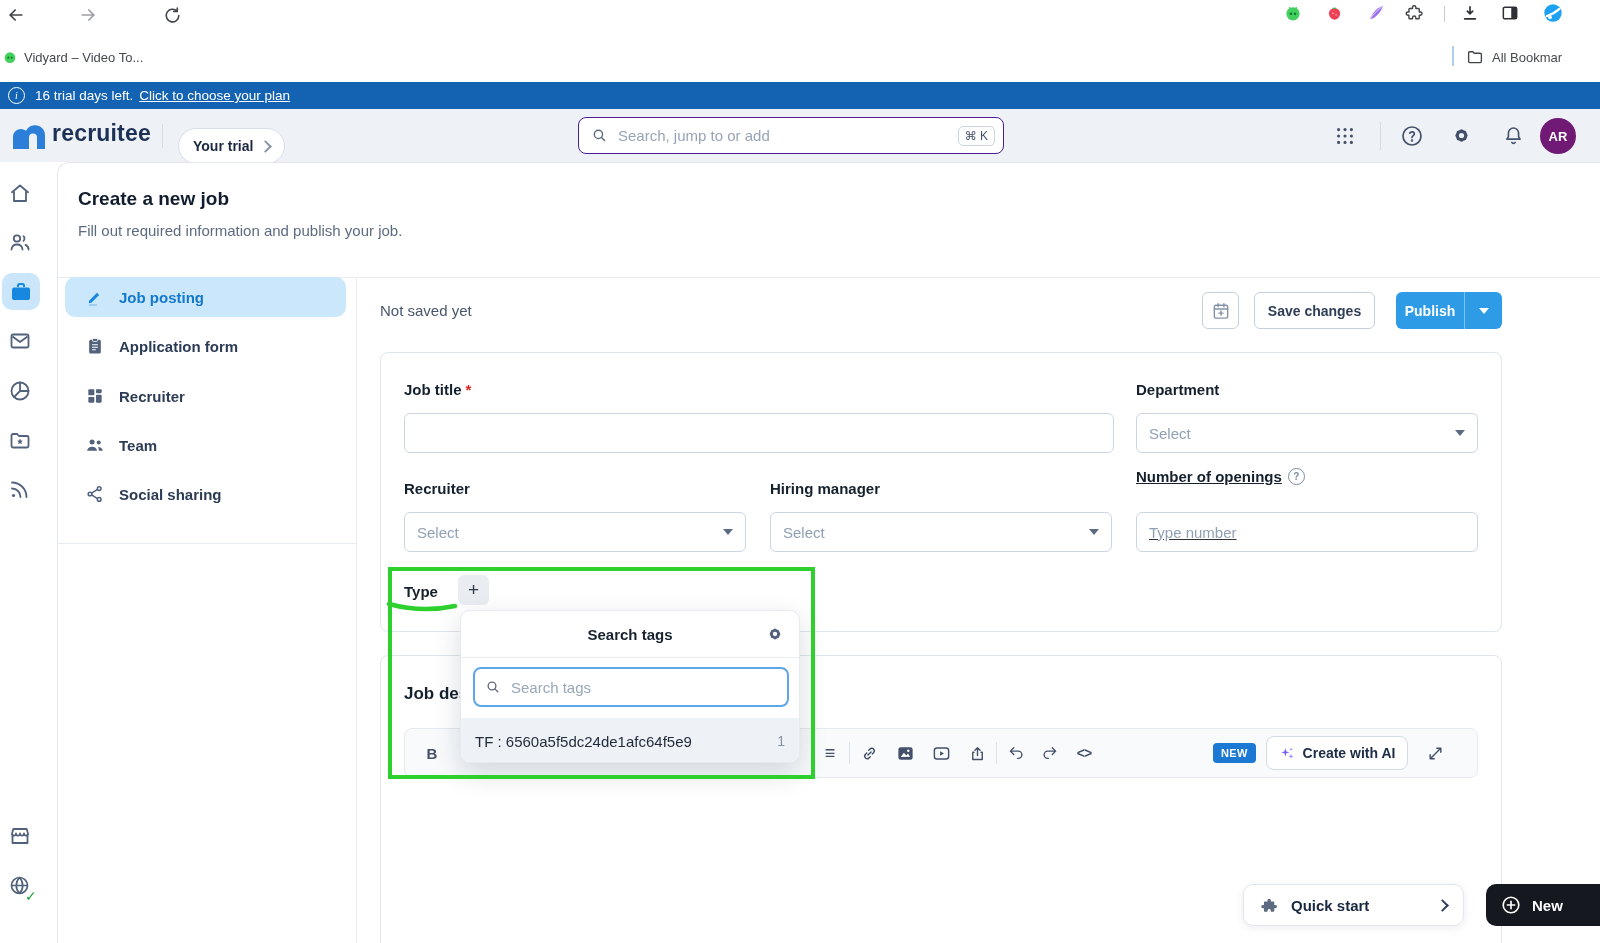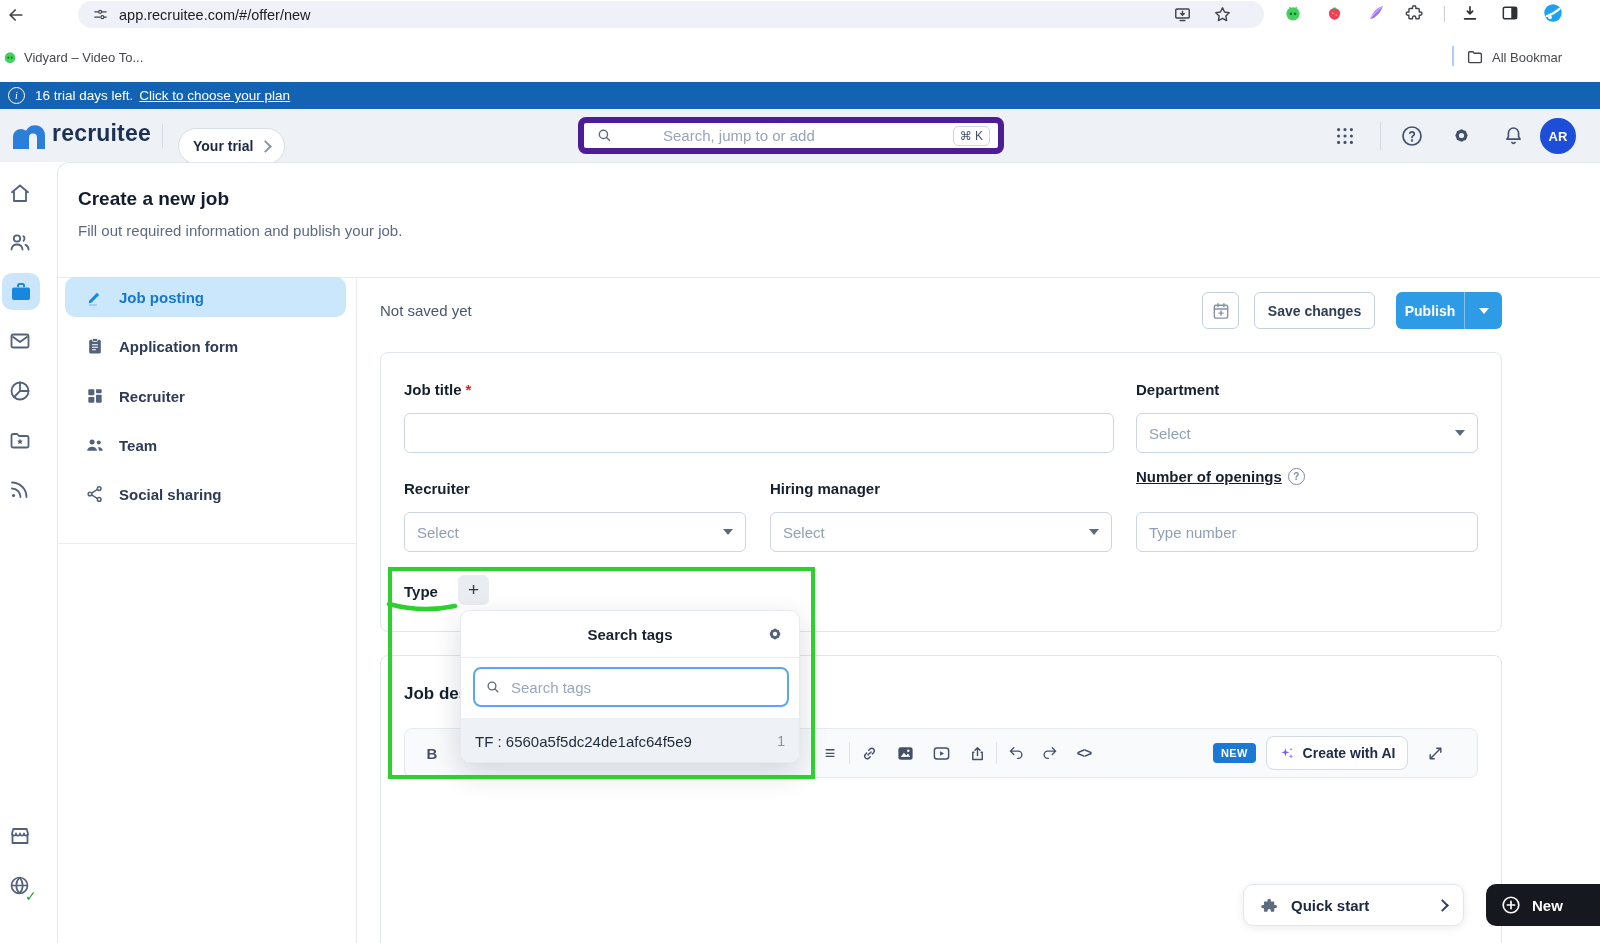--- a/index.html
+++ b/index.html
@@ -14,45 +14,45 @@
   .bm-label{font-size:13px;color:#45494e;}
   
   .banner{left:0;top:82px;width:1600px;height:27px;background:#1463b2;display:flex;align-items:center;color:#fff;font-size:13.5px;}
   .banner a{color:#fff;text-decoration:underline;margin-left:6px;}
   .info-circle{width:15px;height:15px;border:1.4px solid #fff;border-radius:50%;font-size:10px;display:inline-flex;align-items:center;justify-content:center;margin:0 10px 0 8px;font-style:italic;font-family:"Liberation Serif",serif;}
   
   .apphead{left:0;top:109px;width:1600px;height:53px;background:#eef2f7;}
   .brand{font-size:23px;font-weight:600;color:#1d3154;letter-spacing:.2px;}
   .pill-btn{height:36px;background:#fff;border:1px solid #d7dee7;border-radius:18px;display:inline-flex;align-items:center;padding:0 14px;font-size:14px;font-weight:600;color:#1c2940;gap:8px;cursor:pointer;}
   .chev{width:7px;height:7px;border-right:2px solid #8a97a9;border-top:2px solid #8a97a9;transform:rotate(45deg);display:inline-block;}
-  .searchbar{left:578px;top:117px;width:426px;height:37px;background:#fff;border:6px solid #4c1d95;border-radius:8px;display:flex;align-items:center;padding:0 8px 0 12px;box-sizing:border-box;gap:40px;}
+  .searchbar{left:578px;top:117px;width:426px;height:37px;background:#fff;border:1px solid #4c1d95;border-radius:8px;display:flex;align-items:center;padding:0 8px 0 12px;box-sizing:border-box;}
   .searchbar input{border:0;outline:0;flex:1;font-size:15px;color:#333;margin-left:8px;font-family:inherit;background:transparent;}
   .searchbar input::placeholder{color:#98a4b5;}
   .kbd{border:1px solid #ccd6e0;border-radius:5px;font-size:12px;color:#44506a;padding:2px 6px;background:#fff;}
-  .avatar{width:36px;height:36px;border-radius:50%;background:#1d4ed8;color:#fff;font-size:13px;font-weight:700;display:flex;align-items:center;justify-content:center;}
+  .avatar{width:36px;height:36px;border-radius:50%;background:#701a75;color:#fff;font-size:13px;font-weight:700;display:flex;align-items:center;justify-content:center;}
   
   .rail-active{left:2px;top:273px;width:38px;height:37px;background:#cbe6fb;border-radius:10px;}
   
   .frame{left:57px;top:162px;right:0;bottom:0;border-top:1px solid #e3e8ee;border-left:1px solid #e3e8ee;border-top-left-radius:12px;background:#fff;}
   .h-div{height:1px;background:#e8ecf1;}
   .v-div{width:1px;background:#e8ecf1;}
   .pg-title{font-size:19px;font-weight:700;color:#111c2e;}
   .pg-sub{font-size:15px;color:#5d6b80;}
   
   .navitem{left:65px;width:281px;height:40px;border-radius:10px;display:flex;align-items:center;gap:14px;padding-left:20px;box-sizing:border-box;font-size:15px;font-weight:600;color:#2d3c55;cursor:pointer;}
   .navitem.active{background:#cbe7fb;color:#1579cb;}
   
   .status{font-size:15px;color:#49566d;}
   .btn{border-radius:6px;box-sizing:border-box;display:flex;align-items:center;justify-content:center;cursor:pointer;}
   .btn-outline{background:#fff;border:1px solid #c6d0dc;font-size:14px;font-weight:600;color:#2f3e57;}
   .btn-blue{background:#2e9be6;color:#fff;font-size:14px;font-weight:700;}
   .card{background:#fff;border:1px solid #e0e6ed;border-radius:8px;box-sizing:border-box;}
   .flabel{font-size:15px;font-weight:700;color:#15202e;}
   .req{color:#e02424;margin-left:4px;}
-  .tinput{border:1px solid #ccd6e1;border-radius:6px;background:#fff;box-sizing:border-box;font-size:15px;color:#333;padding:0 12px;font-family:inherit;outline:none;}
+  .tinput{border:1px solid #ccd6e1;border-radius:6px;background:#fff;box-sizing:border-box;font-size:15px;color:#333;padding:0 12px;font-family:inherit;outline:none;text-decoration:underline;}
   .tinput::placeholder{color:#90a0b4;}
   .fselect{border:1px solid #ccd6e1;border-radius:6px;background:#fff;box-sizing:border-box;display:flex;align-items:center;justify-content:space-between;padding:0 12px;font-size:15px;color:#90a0b4;cursor:pointer;}
   .caret{width:0;height:0;border-left:5px solid transparent;border-right:5px solid transparent;border-top:6px solid #5c6b82;}
   .help-circle{width:15px;height:15px;border:1.4px solid #7c8ba1;border-radius:50%;color:#7c8ba1;font-size:10px;font-weight:700;display:inline-flex;align-items:center;justify-content:center;margin-left:6px;vertical-align:2px;}
   .plusbtn{background:#e9edf2;border-radius:6px;width:31px;height:30px;font-size:19px;color:#2f3a49;display:flex;align-items:center;justify-content:center;cursor:pointer;}
   
   .green-rect{left:388px;top:567px;width:427px;height:212px;border:4px solid #2ed02e;box-sizing:border-box;z-index:60;pointer-events:none;}
   
   .popover{left:460px;top:610px;width:340px;height:153px;background:#fff;border:1px solid #e7ebf1;border-radius:10px;box-shadow:0 10px 28px rgba(20,30,50,.16);z-index:55;box-sizing:border-box;overflow:hidden;}
   .pop-head{height:46px;border-bottom:1px solid #e9edf2;display:flex;align-items:center;justify-content:center;position:relative;font-size:15px;font-weight:700;color:#18222f;}
@@ -83,41 +83,20 @@
   <span class="ab ic" style="left:76px;top:3px;width:24px;height:24px;">
     <svg width="20" height="20" viewBox="0 0 24 24" stroke="#9aa0a6" stroke-width="2" fill="none" stroke-linecap="round">
         <path d="M5 12h14M13 6l6 6-6 6"></path>
       </svg>
   </span>
   <span class="ab ic" style="left:160px;top:3px;width:24px;height:24px;">
     <svg width="19" height="19" viewBox="0 0 24 24" stroke="#414549" stroke-width="2" fill="none" stroke-linecap="round">
         <path d="M20 12a8 8 0 1 1-2.3-5.6M18 2.5V7h-4.5"></path>
       </svg>
   </span>
-  <div class="ab urlpill">
-    <span class="ic" style="margin-left:14px;">
-      <svg width="17" height="17" viewBox="0 0 24 24" stroke="#414549" stroke-width="1.8" fill="none" stroke-linecap="round">
-          <path d="M4 8.2h4.8M14 8.2H20M4 15.8h7M17 15.8h3"></path>
-          <circle cx="11.5" cy="8.2" r="2.1" fill="#fff"></circle>
-          <circle cx="14.6" cy="15.8" r="2.1" fill="#fff"></circle>
-        </svg>
-    </span>
-    <span class="urltext">app.recruitee.com/#/offer/new</span>
-    <span class="ic ab" style="left:1095px;top:4px;">
-      <svg width="19" height="19" viewBox="0 0 24 24" stroke="#414549" stroke-width="1.8" fill="none" stroke-linecap="round">
-          <rect x="3.5" y="5" width="17" height="11.5" rx="1.5"></rect>
-          <path d="M12 8v4.5M9.8 10.6 12 12.8l2.2-2.2M9 19.5h6"></path>
-        </svg>
-    </span>
-    <span class="ic ab" style="left:1135px;top:4px;">
-      <svg width="19" height="19" viewBox="0 0 24 24" stroke="#414549" stroke-width="1.8" fill="none" stroke-linejoin="round">
-          <path d="m12 3.5 2.6 5.4 5.9.8-4.3 4.1 1 5.8-5.2-2.8-5.2 2.8 1-5.8L3.5 9.7l5.9-.8z"></path>
-        </svg>
-    </span>
-  </div>
   <span class="ab ic" style="left:1283px;top:3px;">
     <svg width="20" height="20" viewBox="0 0 24 24">
         <circle cx="12" cy="13" r="8" fill="#44d05e"></circle>
         <circle cx="9.5" cy="13" r="1.6" fill="#0c7c2e"></circle>
         <circle cx="14.5" cy="13" r="1.6" fill="#0c7c2e"></circle>
         <path d="M8 5.5 9.5 8M16 5.5 14.5 8" stroke="#44d05e" stroke-width="1.6" stroke-linecap="round"></path>
       </svg>
   </span>
   <span class="ab ic" style="left:1325px;top:3px;">
     <svg width="19" height="19" viewBox="0 0 24 24">

